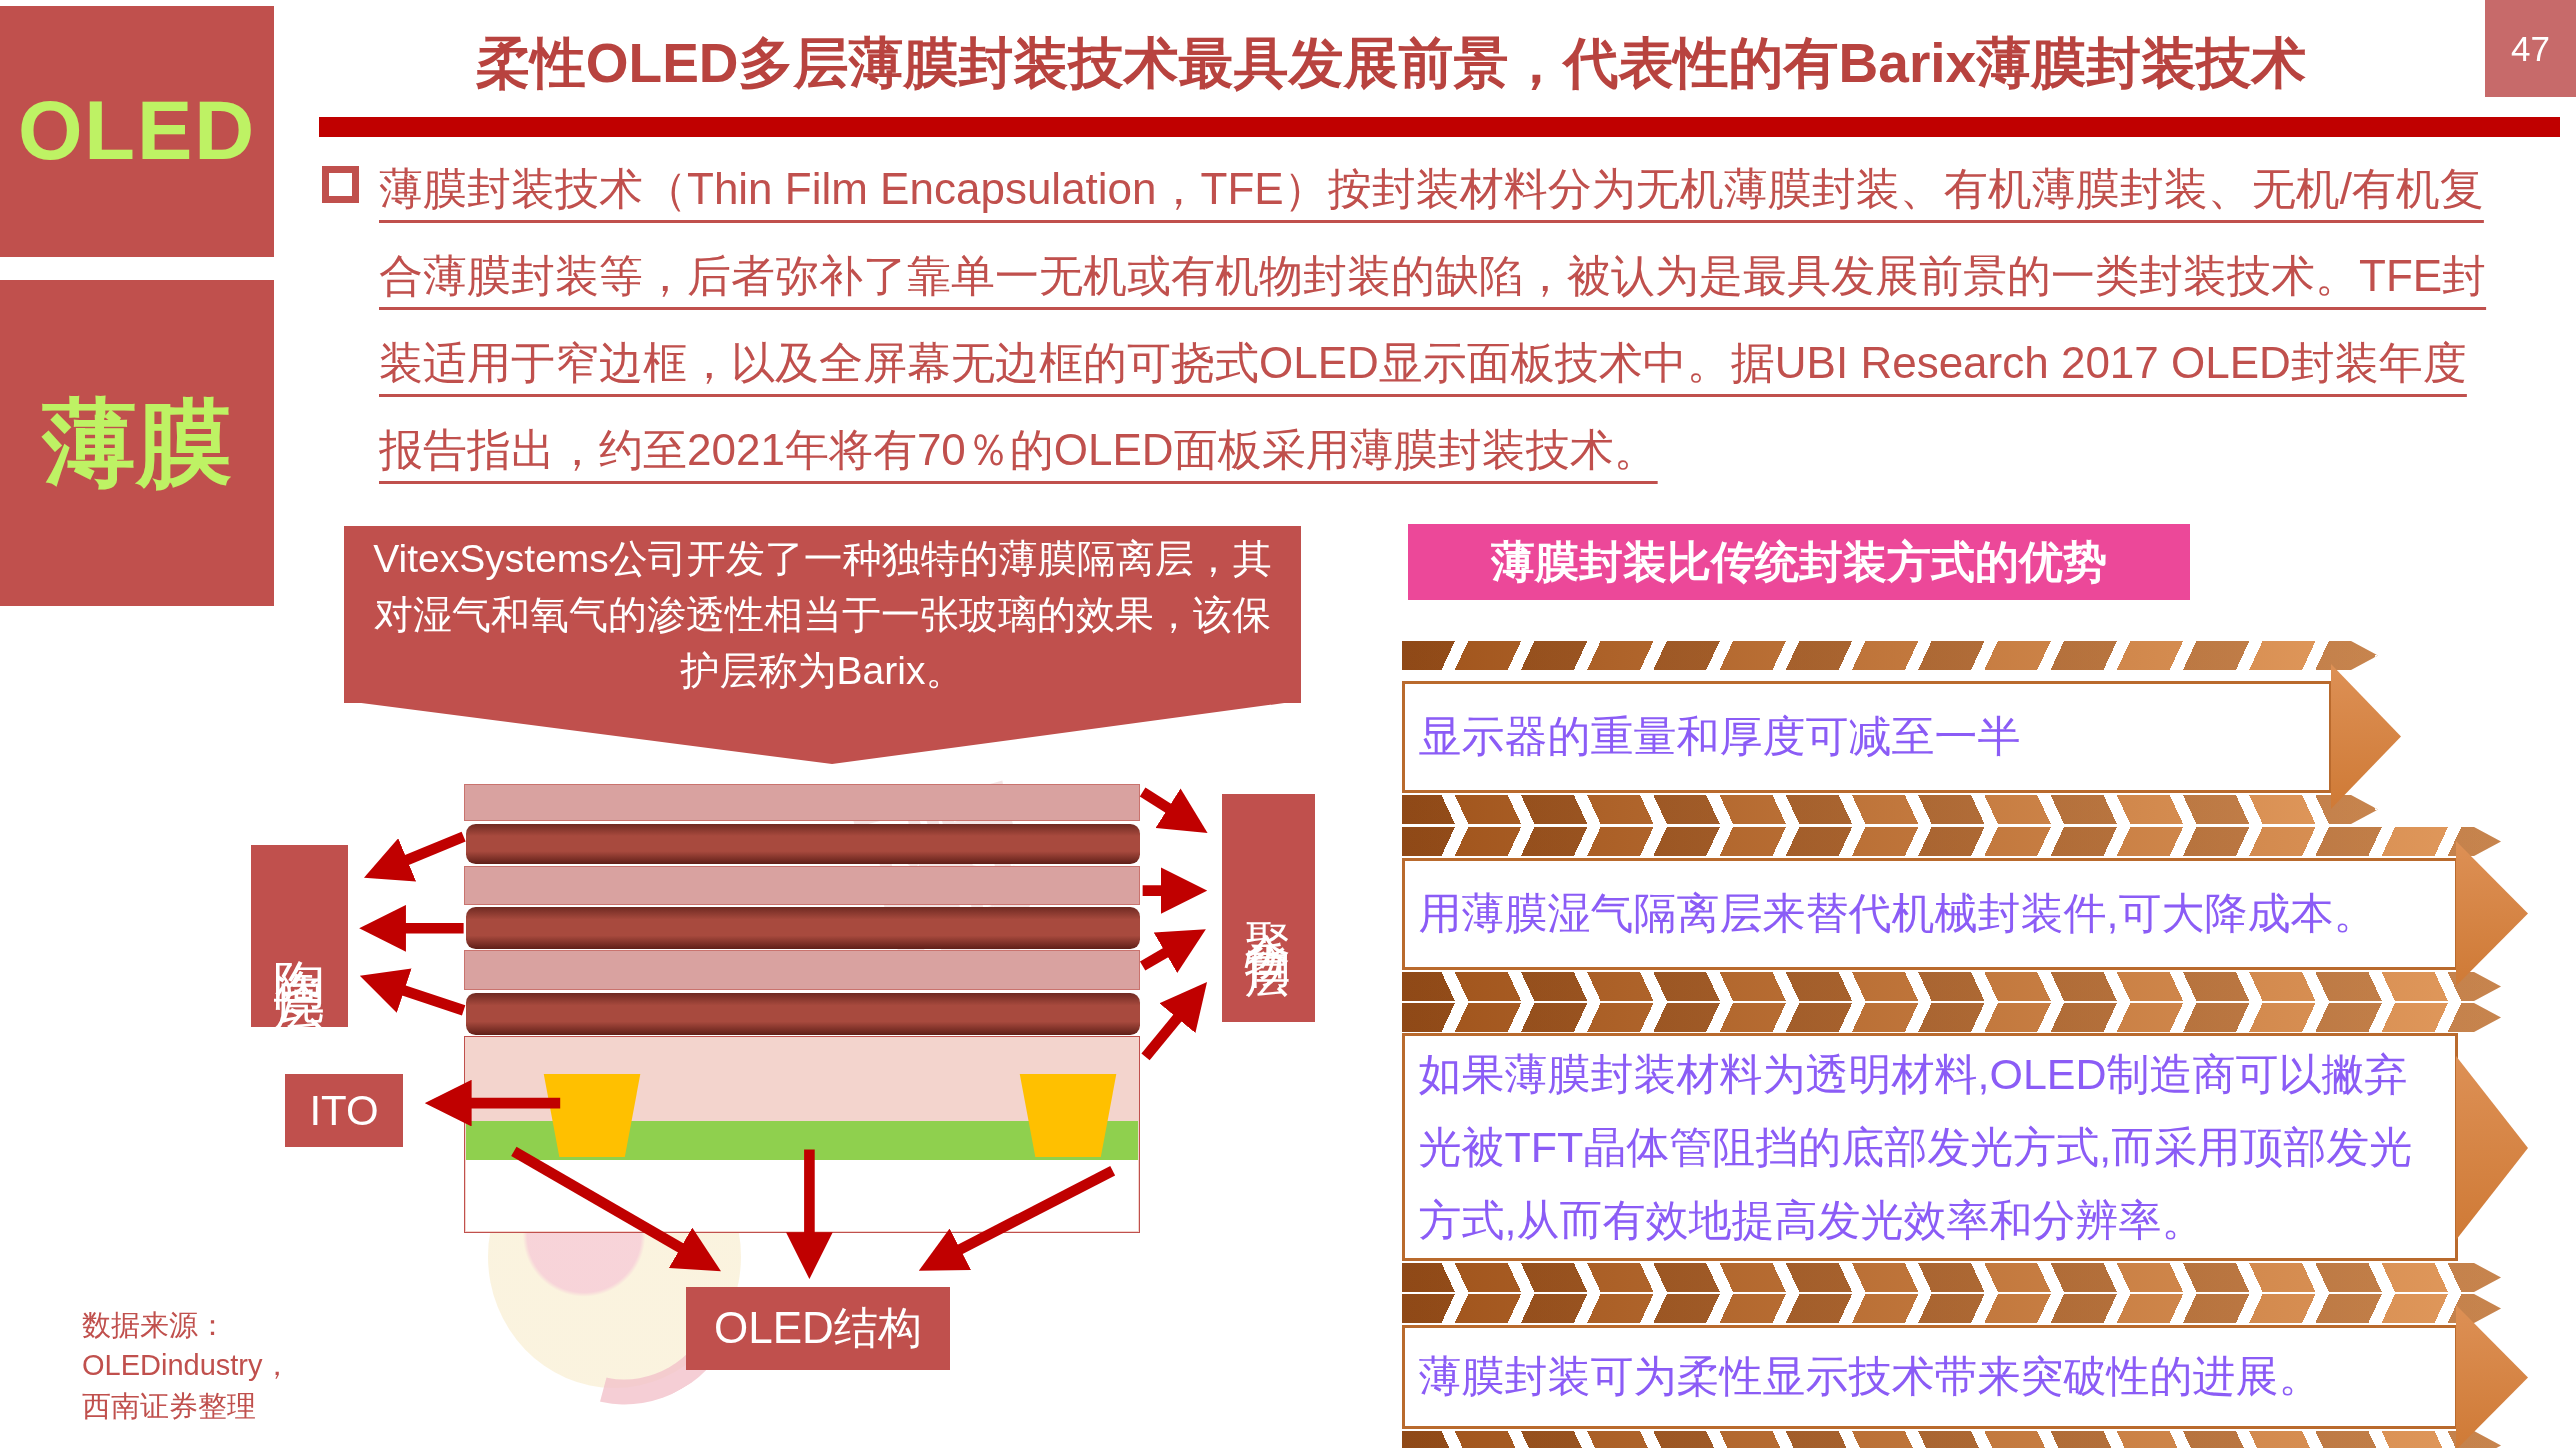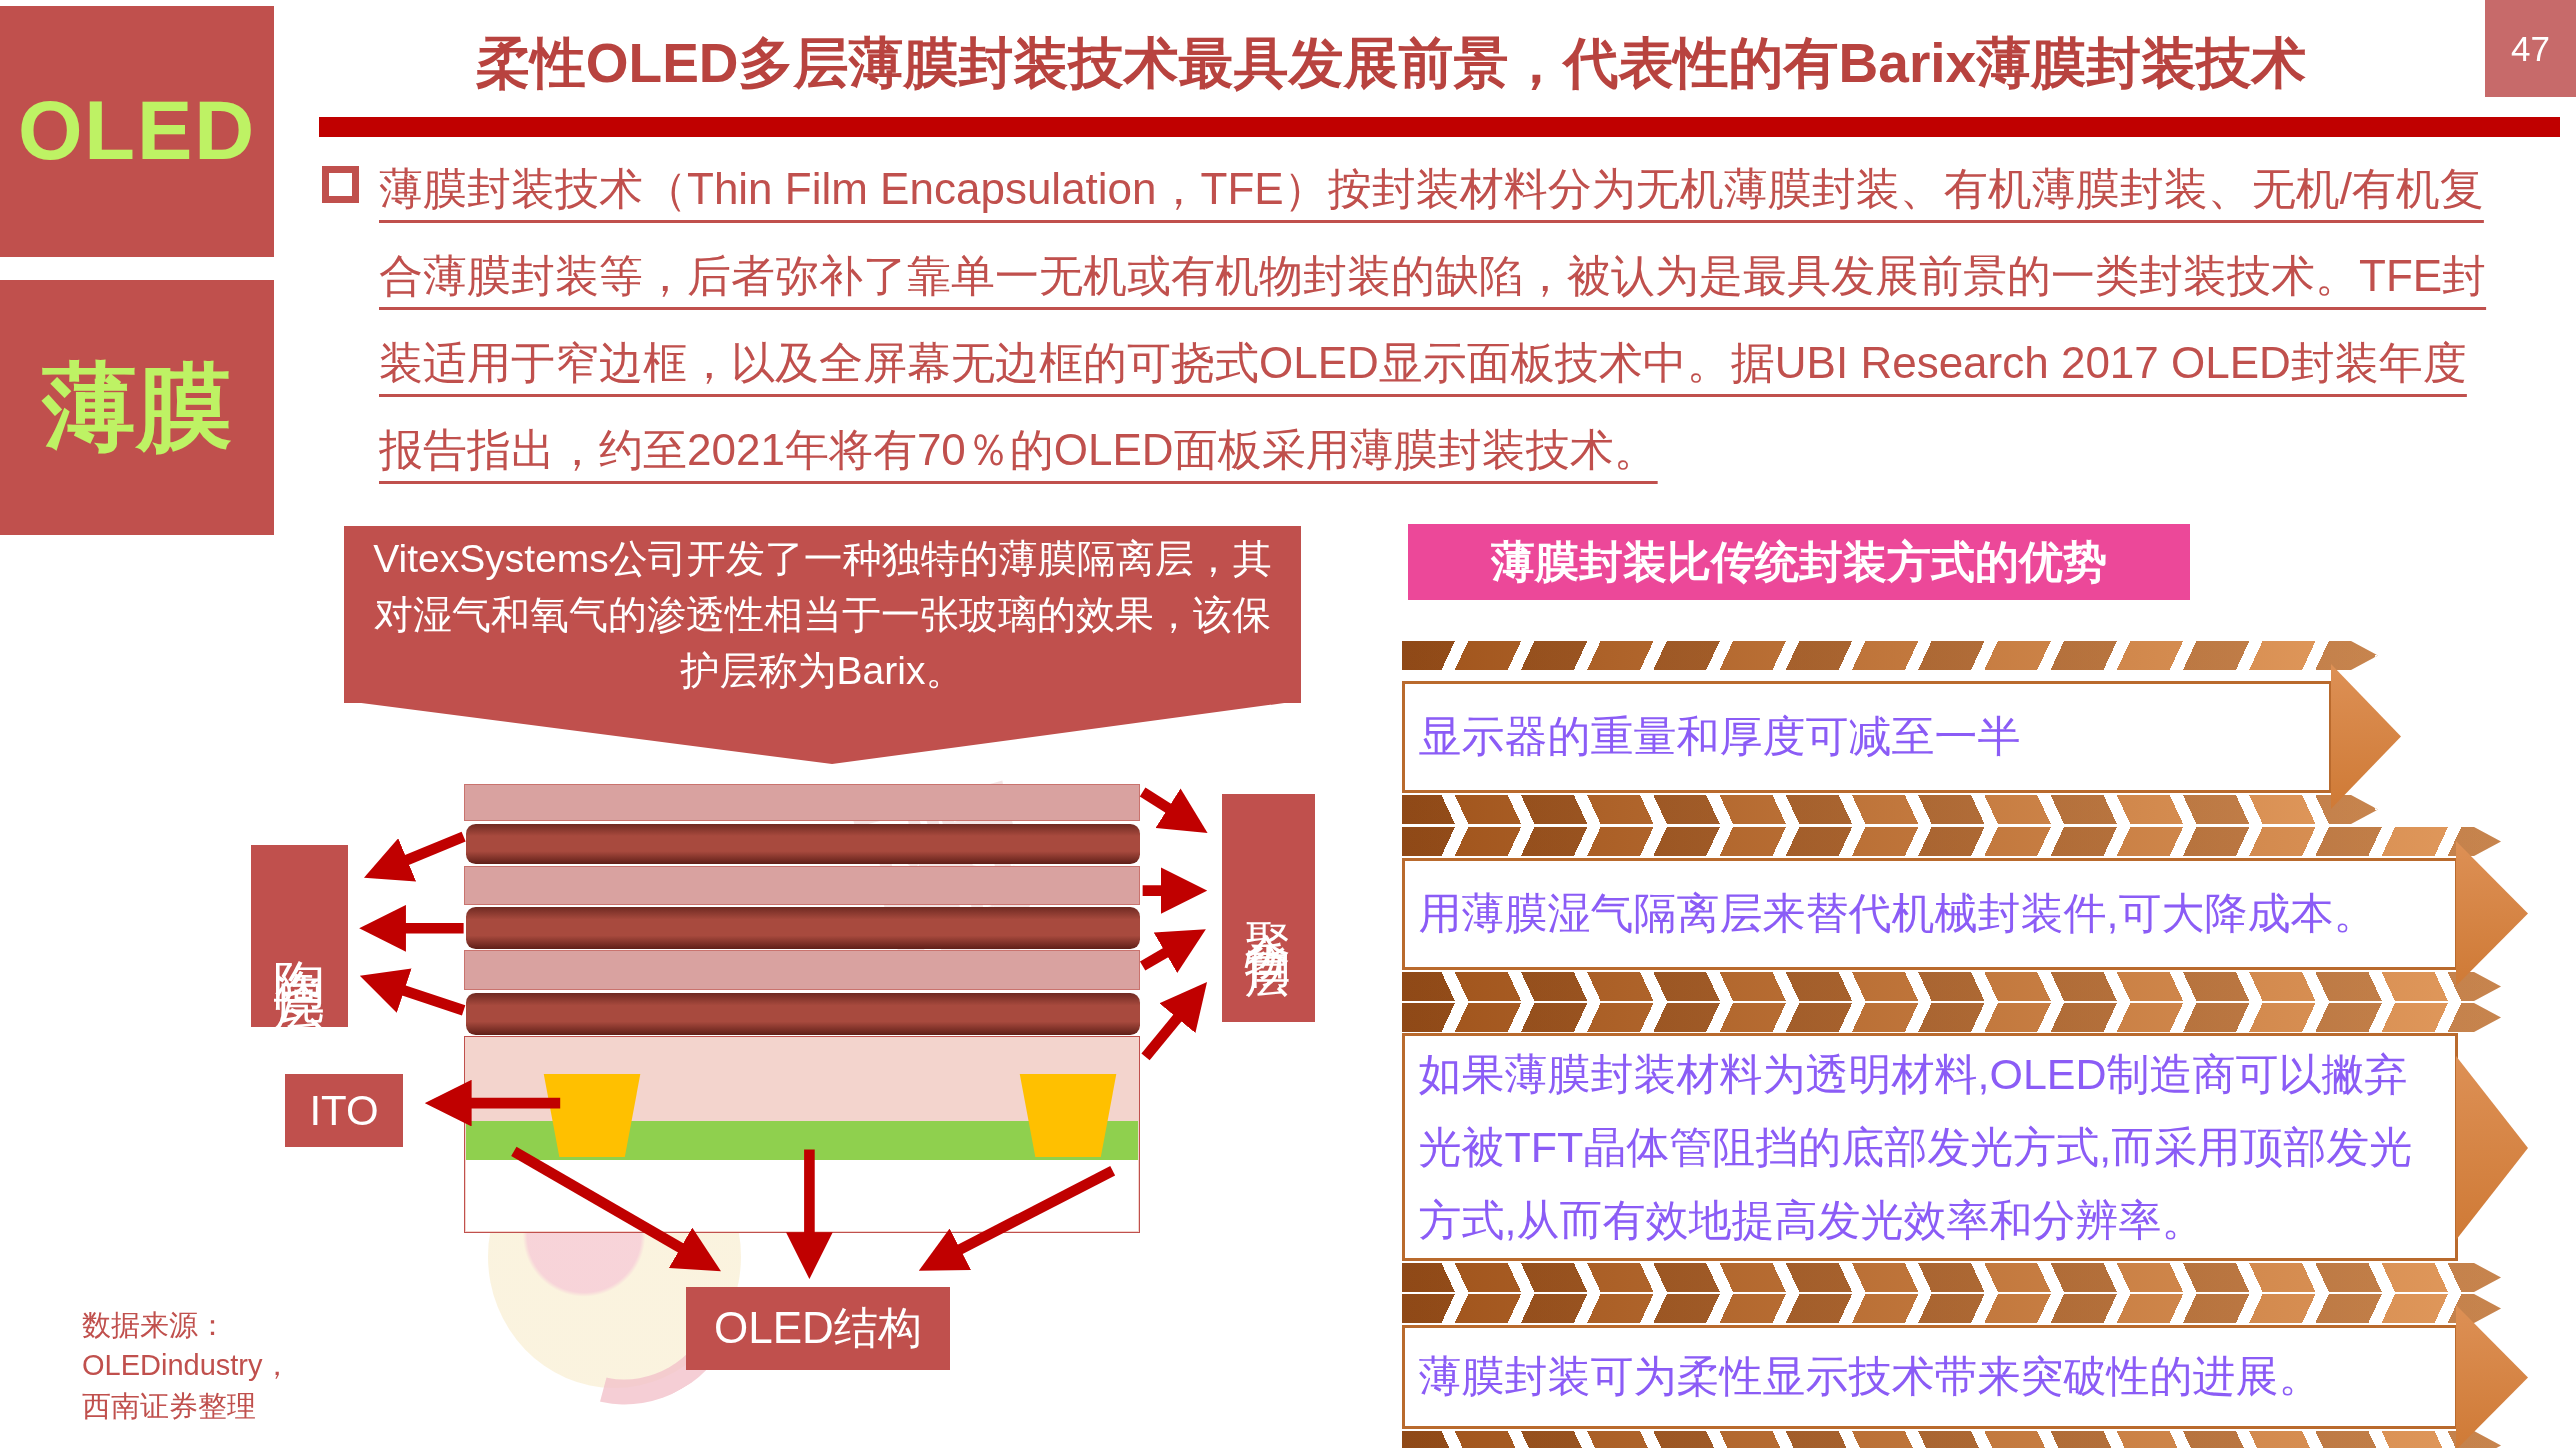--- a/index.html
+++ b/index.html
@@ -3,21 +3,21 @@
 <meta charset="utf-8">
 <style>
   html,body{margin:0;padding:0;background:#fff;}
   body{font-family:"Liberation Sans", sans-serif;}
   #slide{position:relative;width:2576px;height:1449px;background:#fff;overflow:hidden;}
 
   
   .side-box{position:absolute;left:0;width:274px;background:#c0504d;color:#bef264;
     display:flex;align-items:center;justify-content:center;font-weight:bold;}
   #logo-box{top:5.8px;height:251px;font-size:83px;letter-spacing:1.9px;}
-  #topic-box{top:280px;height:255px;font-size:95px;line-height:1.12;text-align:center;
+  #topic-box{top:280px;height:326px;font-size:95px;line-height:1.12;text-align:center;
     flex-direction:column;}
 
   
   #page-box{position:absolute;left:2485px;top:0;width:91px;height:97px;background:#c76a6a;
     color:#fff;font-size:35px;display:flex;align-items:center;justify-content:center;}
   #title{position:absolute;left:290px;top:27px;width:2202px;text-align:center;
     font-size:55px;font-weight:bold;color:#b8433f;}
   #title-bar{position:absolute;left:319px;top:117px;width:2241px;height:20px;background:#c00000;}
 
   

